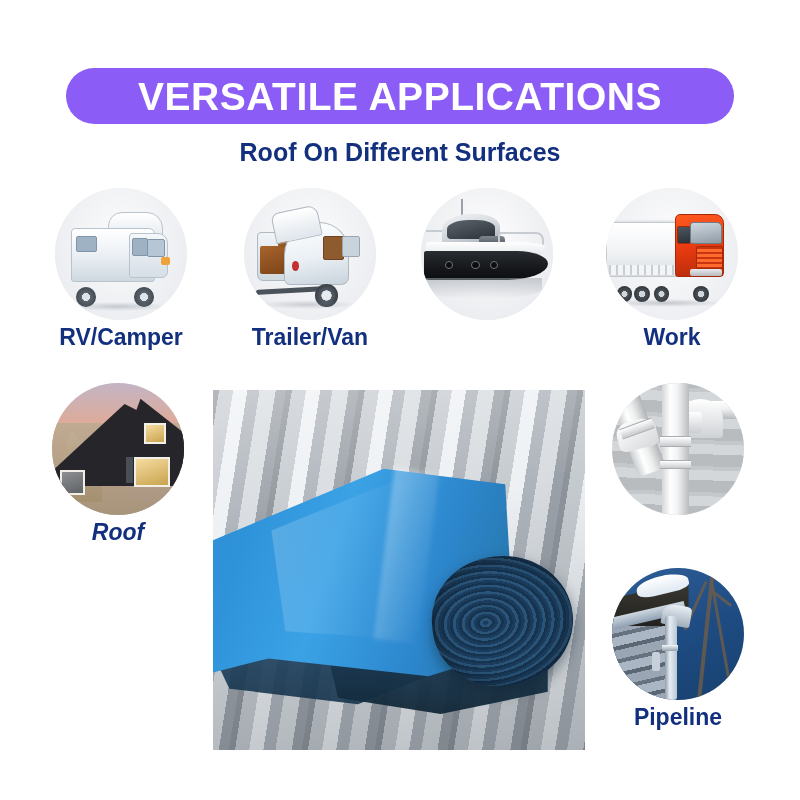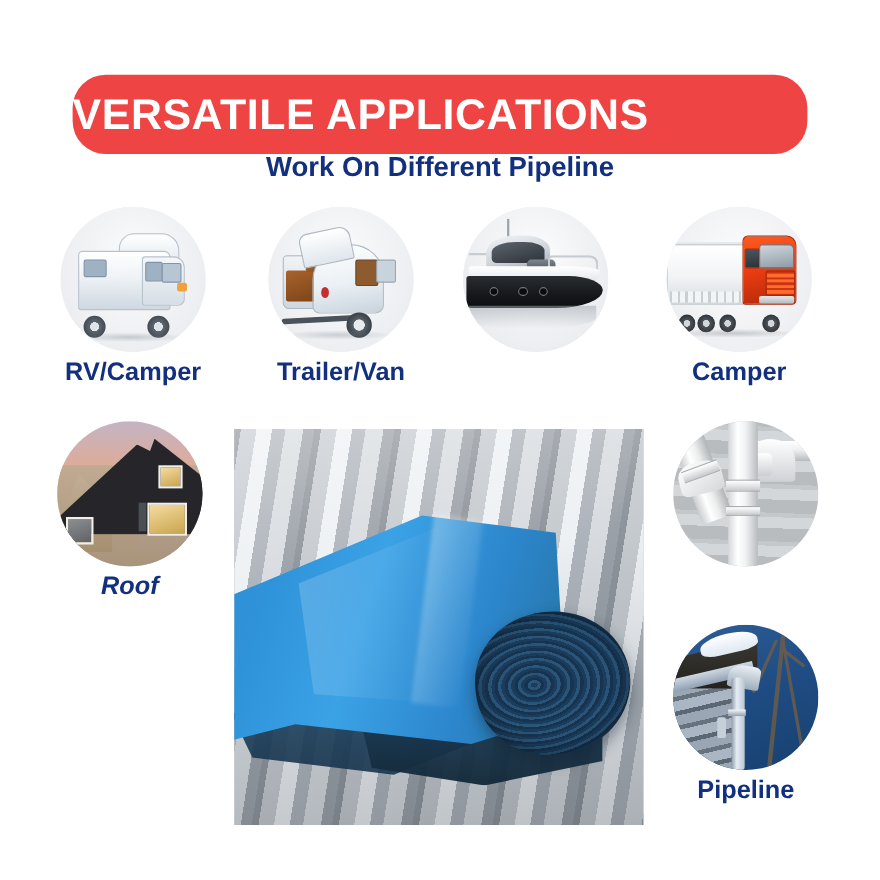--- a/index.html
+++ b/index.html
@@ -5,23 +5,23 @@
   html,body{margin:0;padding:0;}
   body{
     width:800px;height:800px;background:#ffffff;
     font-family:"Liberation Sans", sans-serif;
     position:relative;overflow:hidden;
   }
   #stage{position:absolute;left:0;top:0;width:800px;height:800px;}
 
   
   .banner{
-    position:absolute;left:66px;top:68px;width:668px;height:72px;
-    background:#ef4444;border-radius:30px;
-    display:flex;align-items:center;justify-content:flex-start;
+    position:absolute;left:66px;top:68px;width:668px;height:56px;
+    background:#8b5cf6;border-radius:30px;
+    display:flex;align-items:center;justify-content:center;
   }
   .banner-text{
     color:#ffffff;font-size:39px;font-weight:bold;letter-spacing:0.5px;
     line-height:1;white-space:nowrap;
   }
   .subtitle{
     position:absolute;left:0;top:138px;width:800px;text-align:center;
     color:#12307e;font-size:25px;font-weight:bold;white-space:nowrap;
   }
 
@@ -322,21 +322,21 @@
   }
 </style>
 </head>
 <body>
 
 <div id="stage">
 
   <div class="banner">
     <div class="banner-text">VERSATILE APPLICATIONS</div>
   </div>
-  <div class="subtitle">Work On Different Pipeline</div>
+  <div class="subtitle">Roof On Different Surfaces</div>
 
   <div class="tile" style="left:244px;top:188px;width:132px;">
     <div class="circle" style="width:132px;height:132px;">
       <div class="scene">
         <div class="tv-bg"></div>
         <div class="tv-tail"></div>
         <div class="tv-wood"></div>
         <div class="tv-wood2"></div>
         <div class="tv-body"></div>
         <div class="tv-hatch"></div>
@@ -402,21 +402,21 @@
         <div class="tk-wind"></div>
         <div class="tk-grille"></div>
         <div class="tk-bumper"></div>
         <div class="tk-wheel tk-wh1"></div>
         <div class="tk-wheel tk-wh2"></div>
         <div class="tk-wheel tk-wh3"></div>
         <div class="tk-wheel tk-wh4"></div>
         <div class="tk-shadow"></div>
       </div>
     </div>
-    <div class="tile-label">Camper</div>
+    <div class="tile-label">Work</div>
   </div>
 
   <div class="tile" style="left:52px;top:383px;width:132px;font-style:italic;">
     <div class="circle" style="width:132px;height:132px;">
       <div class="scene">
         <div class="rf-sky"></div>
         <div class="rf-house"></div>
         <div class="rf-small-gable"></div>
         <div class="rf-gable-face"></div>
         <div class="rf-main-roof"></div>

